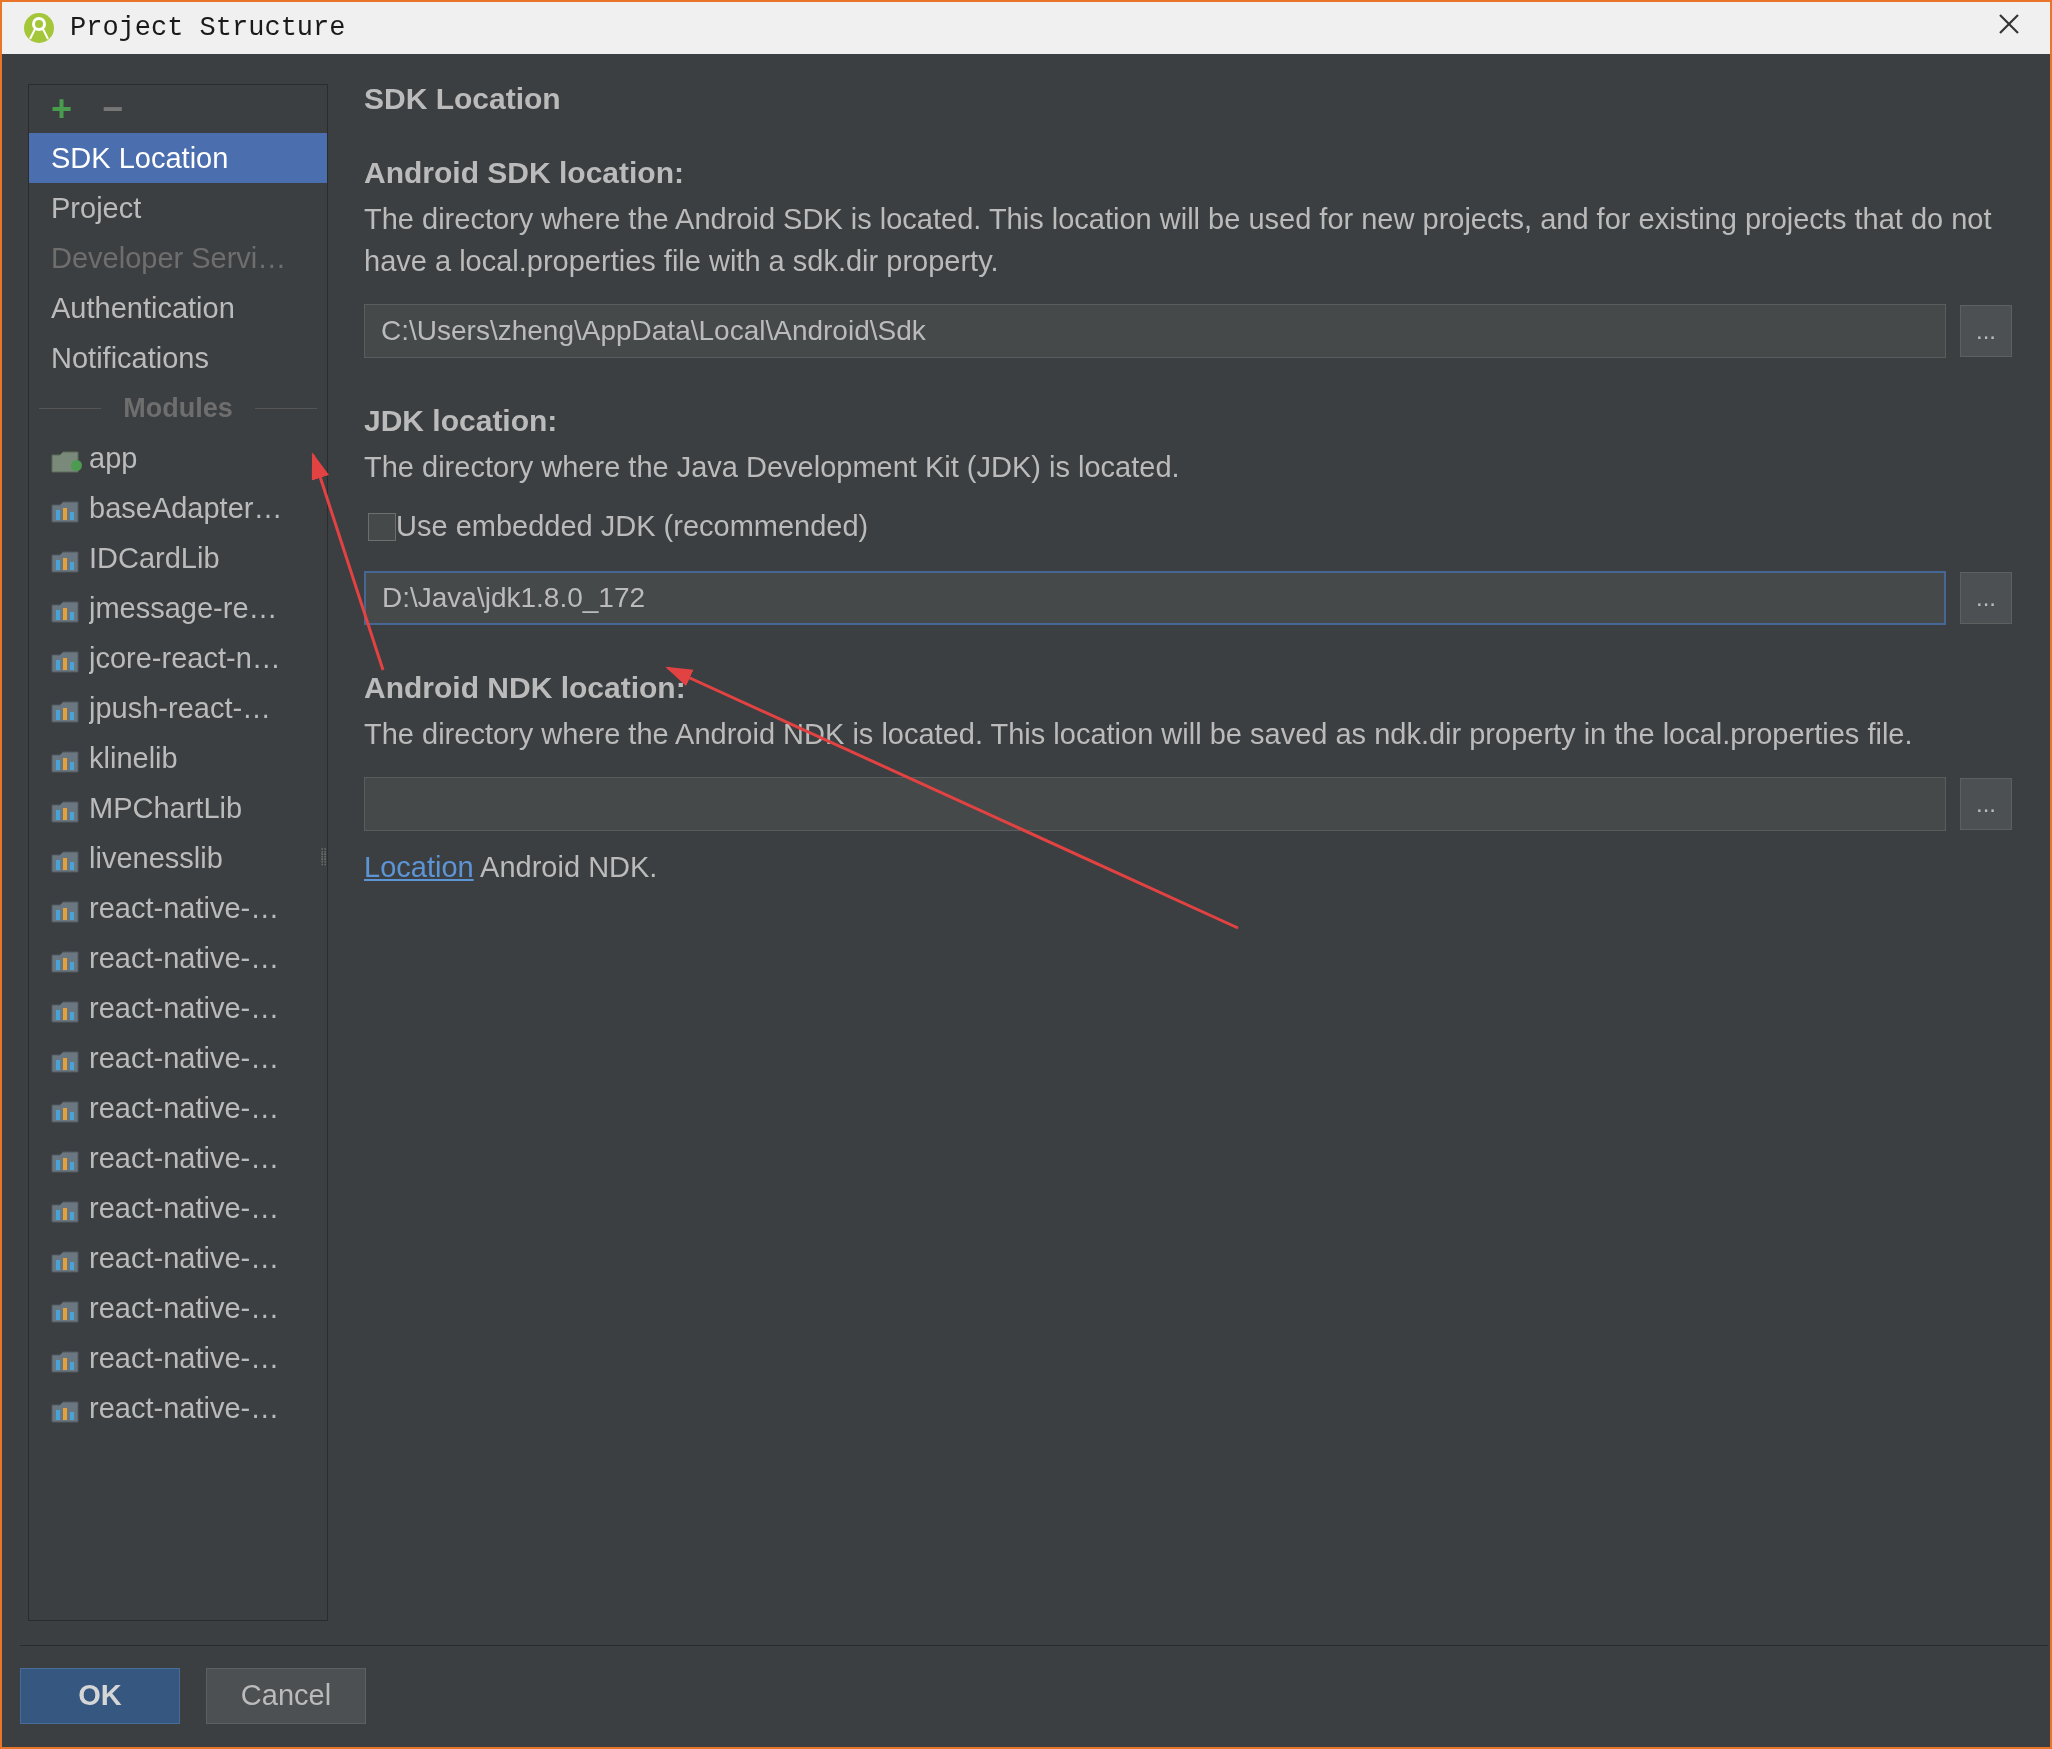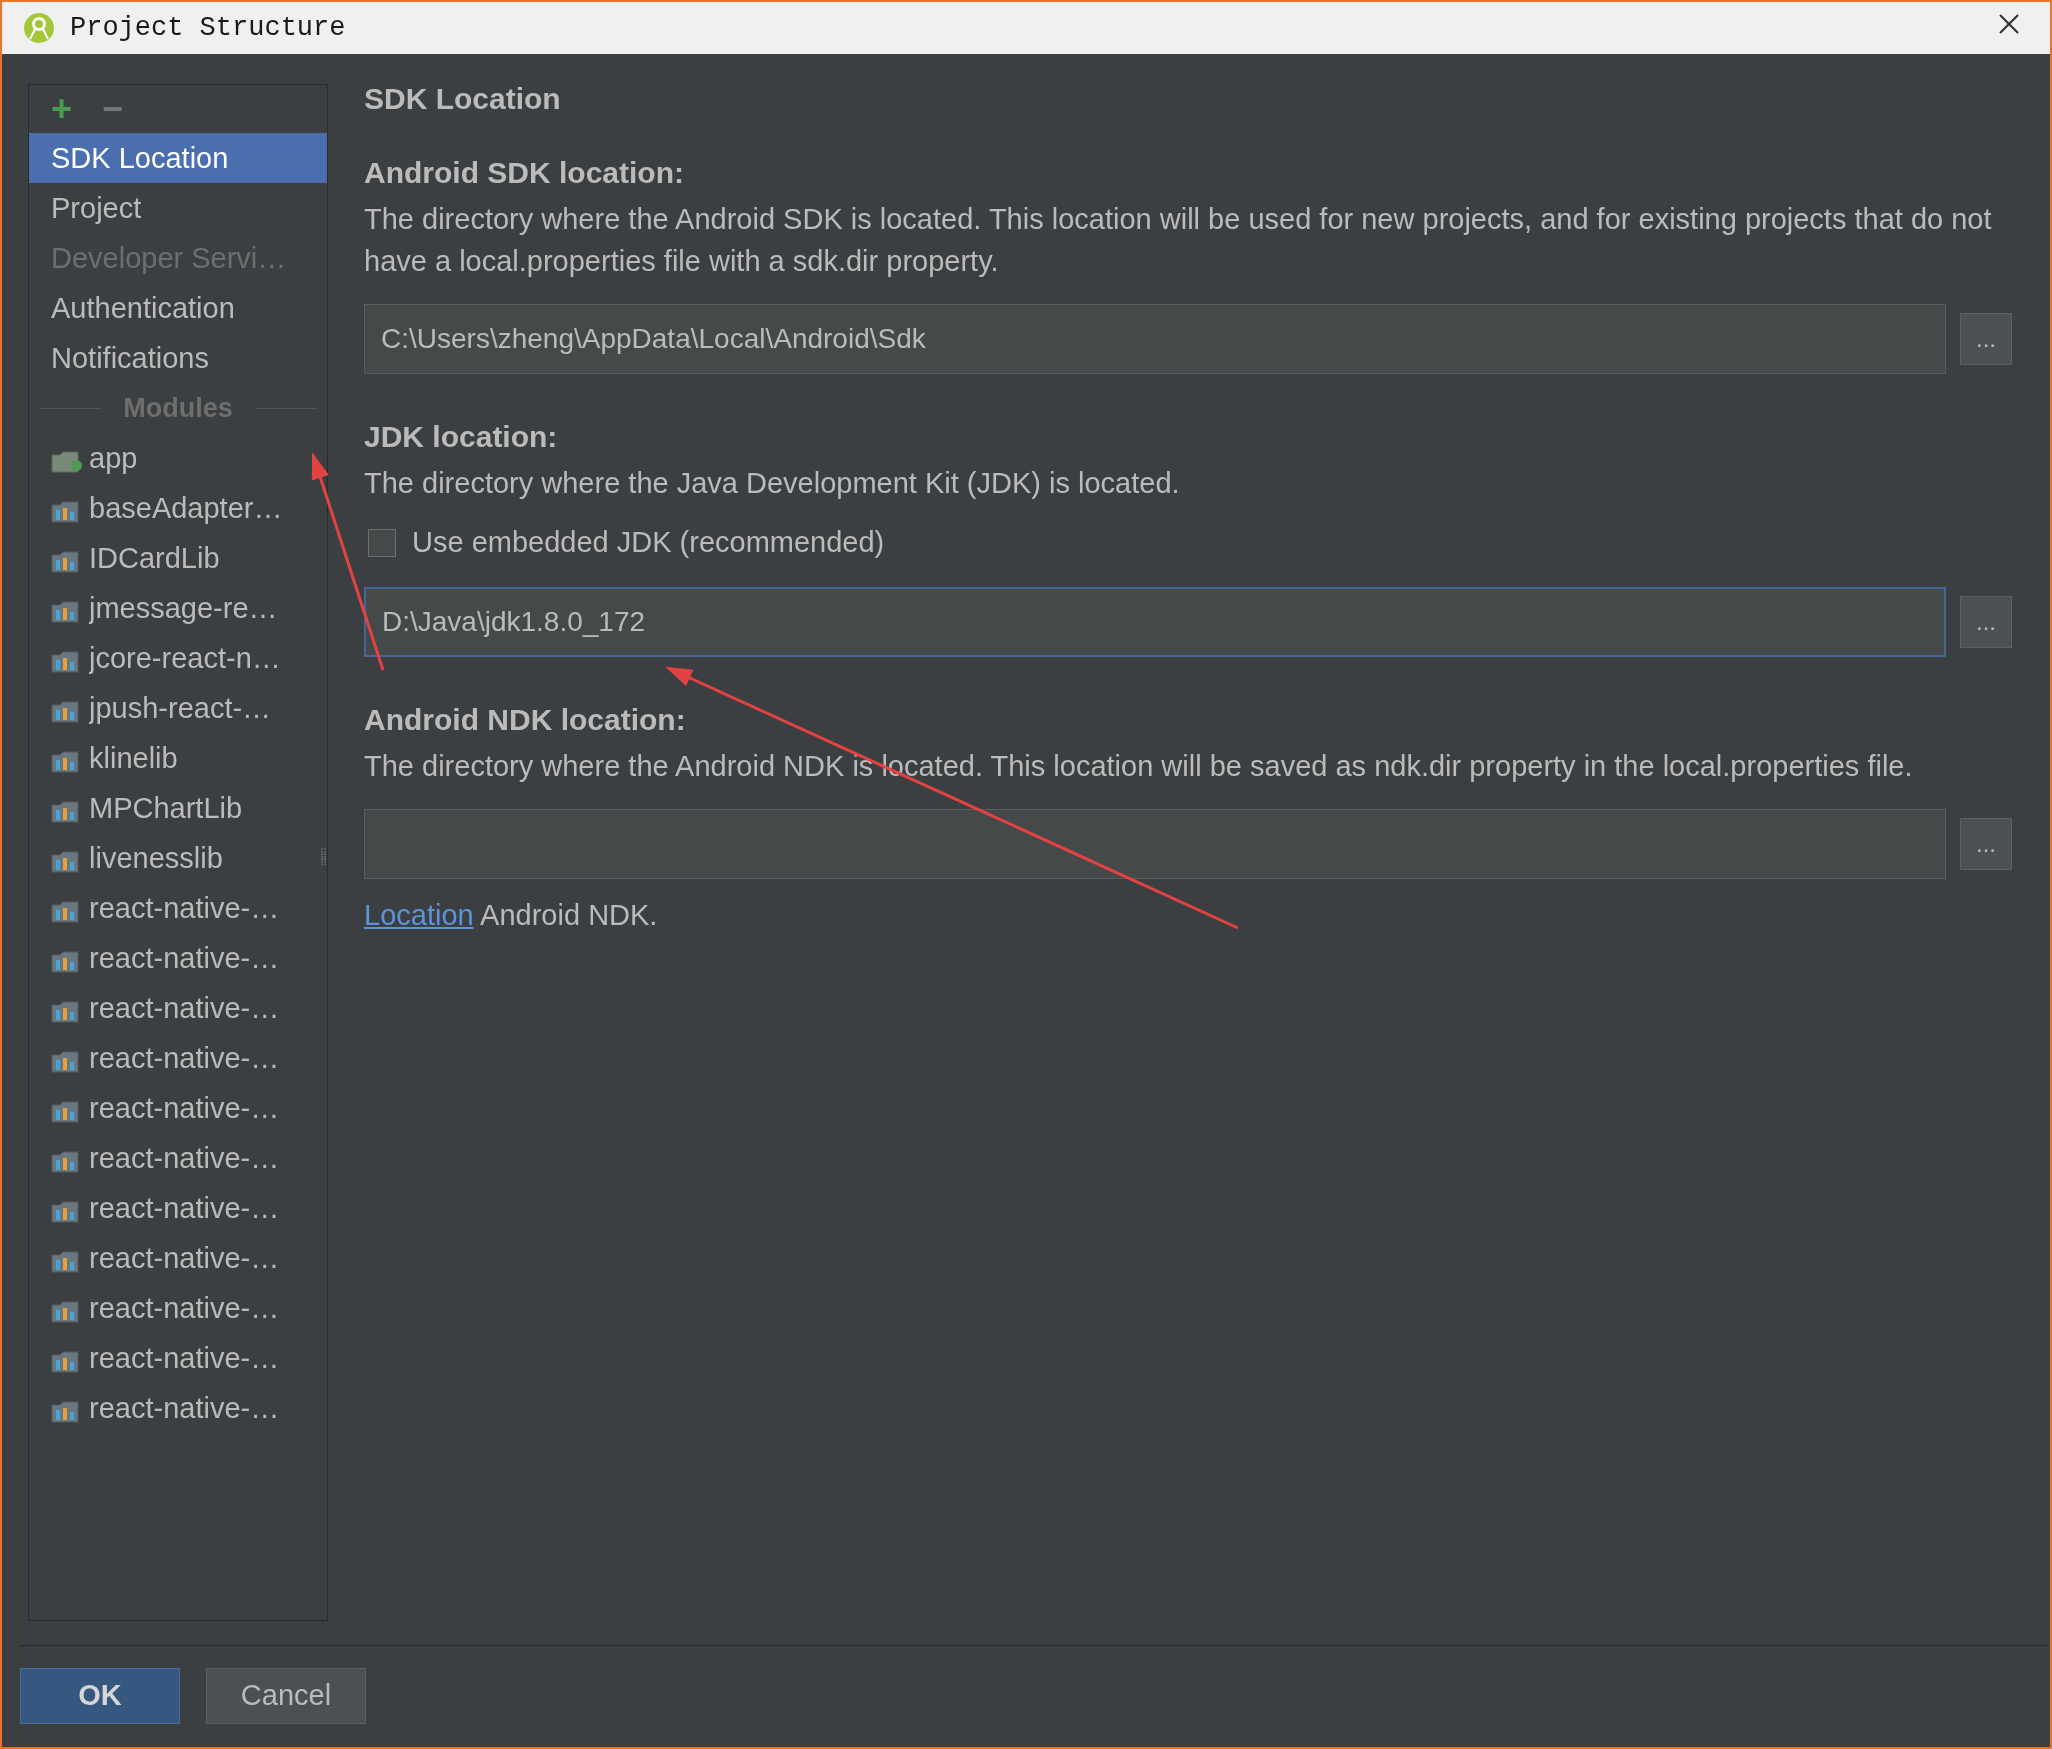--- a/index.html
+++ b/index.html
@@ -178,21 +178,21 @@
       margin-bottom: 22px;
     }
     .field-row {
       display: flex;
       align-items: center;
       gap: 14px;
       margin-bottom: 46px;
     }
     .text-input {
       flex: 1;
-      height: 70px;
+      height: 54px;
       background: #45494a;
       border: 1px solid #5a5d5e;
       color: #bbbbbb;
       font-size: 28px;
       padding: 12px 16px;
       font-family: inherit;
     }
     .text-input.focused {
       border: 2px solid #466695;
       outline: none;
@@ -206,21 +206,20 @@
       font-size: 24px;
       display: flex;
       align-items: center;
       justify-content: center;
       cursor: pointer;
     }
     
     .checkbox-row {
       display: flex;
       align-items: center;
-      gap: 16px;
       margin-bottom: 28px;
       padding-left: 4px;
     }
     .checkbox-box {
       width: 28px;
       height: 28px;
       background: #45494a;
       border: 1px solid #6e6e6e;
       cursor: pointer;
     }

